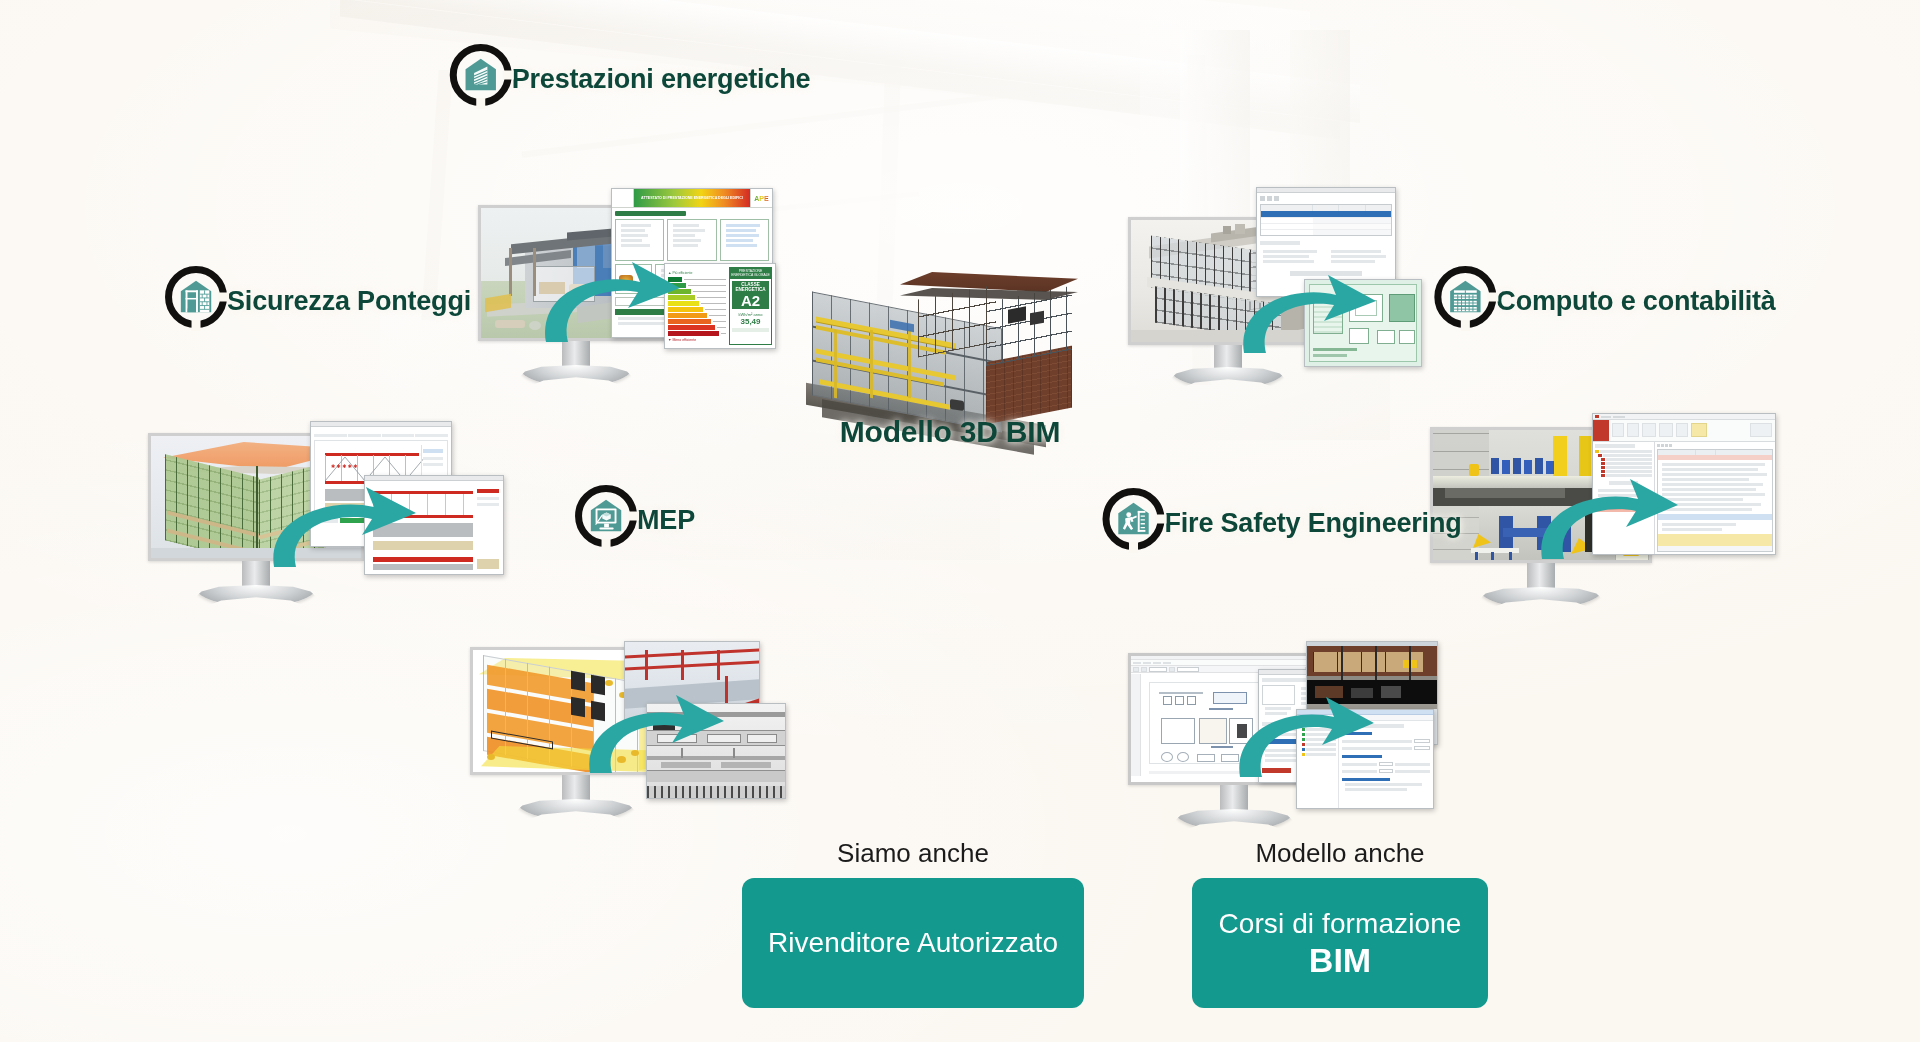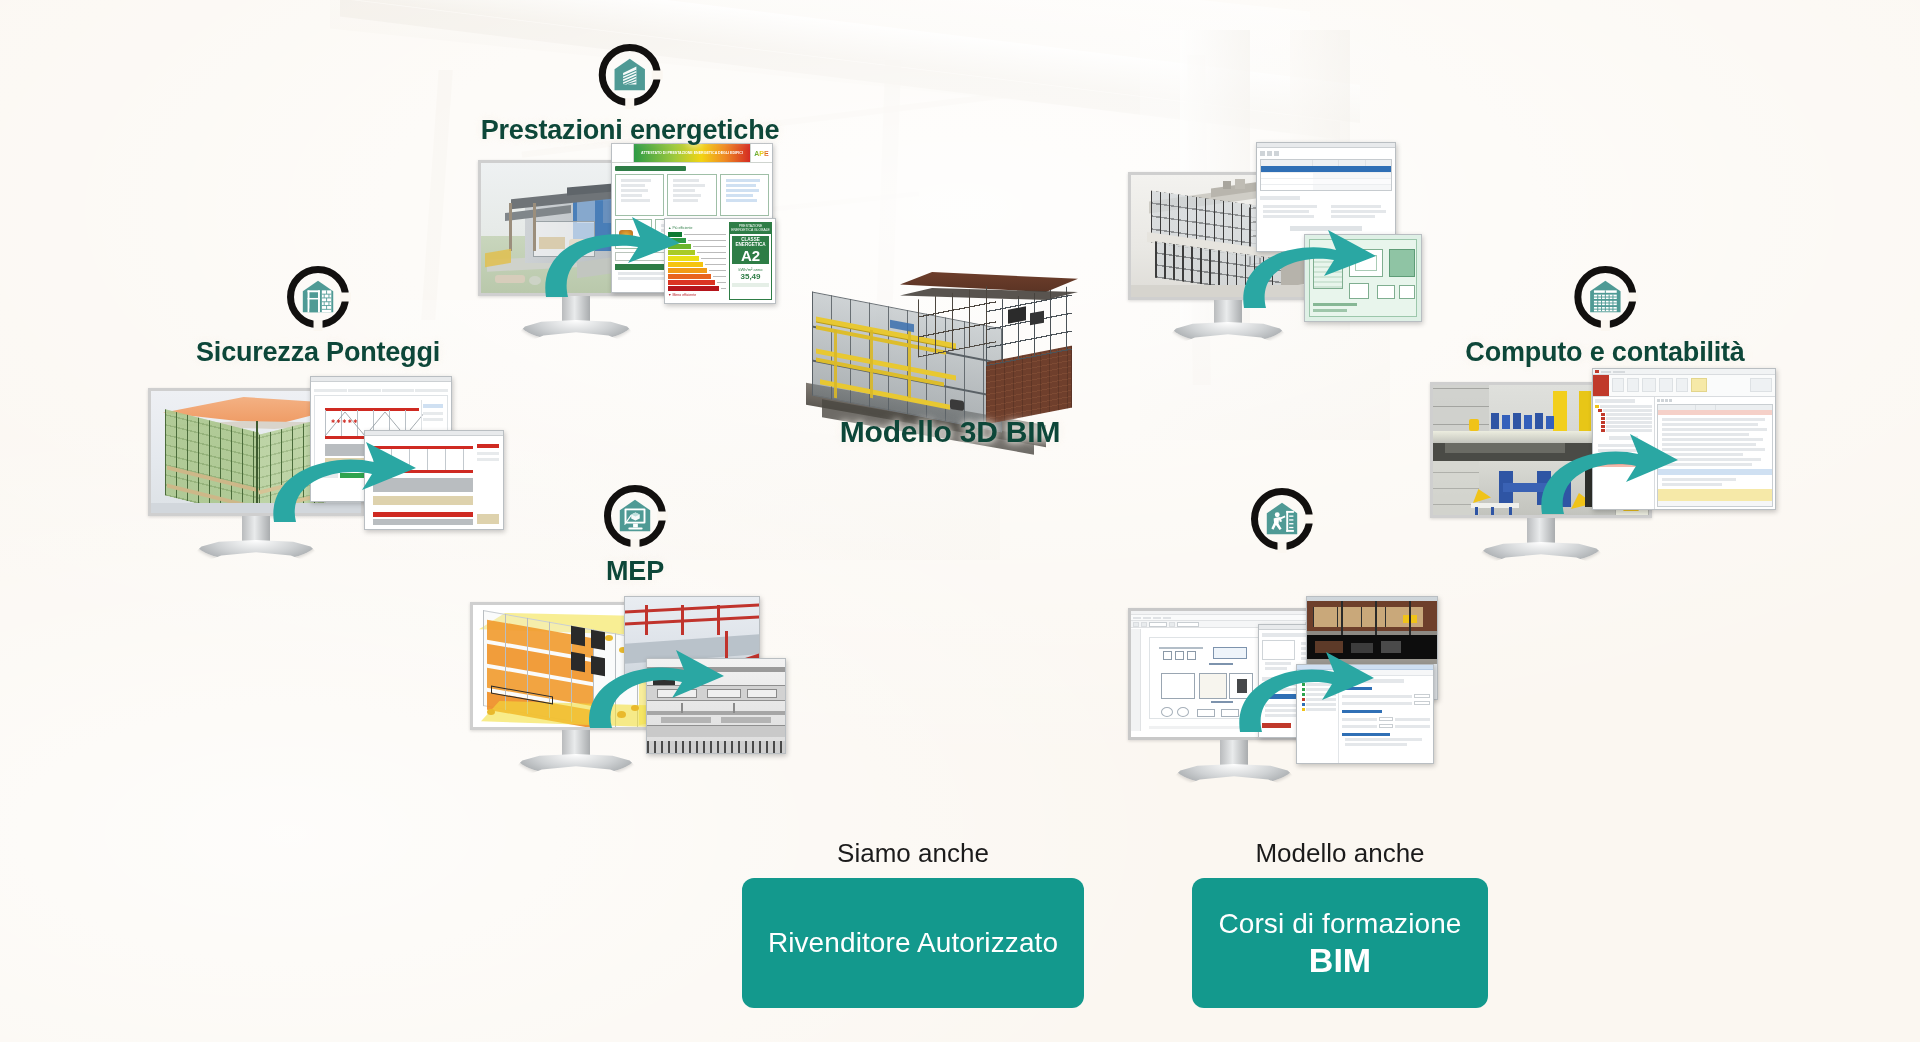--- a/index.html
+++ b/index.html
@@ -28,21 +28,21 @@
     opacity:.9;
   }
   .bg-wash{
     position:absolute;inset:0;
     background:
       radial-gradient(120% 90% at 50% 20%, rgba(255,255,255,.85) 0%, rgba(255,255,255,0) 60%),
       radial-gradient(80% 70% at 15% 80%, rgba(255,255,255,.7) 0%, rgba(255,255,255,0) 60%);
   }
 
   
-  .node{position:absolute;display:flex;flex-direction:column;align-items:center;text-align:center;}
+  .node{position:absolute;display:flex;align-items:center;text-align:center;}
   .ring{
     position:relative;width:62px;height:62px;border-radius:50%;
   }
   .ring .ringmask{
     position:absolute;inset:0;border-radius:50%;
     border:7px solid #12100f;
   }
   
   .ring .notch-r{
     position:absolute;right:-2px;top:50%;transform:translateY(-50%);
@@ -61,21 +61,21 @@
     color:#0d4739;
     font-weight:bold;
     font-size:27px;
     letter-spacing:-0.2px;
     white-space:nowrap;
     text-shadow:0 0 6px rgba(251,247,241,.9), 0 0 12px rgba(251,247,241,.8);
   }
   .caption.big{font-size:30px;}
 
   
-  .monitor{position:absolute;}
+  .monitor{position:absolute;margin-top:45px;}
   .screen{
     position:relative;
     background:#ffffff;
     border:3px solid #cfcfcf;
     overflow:hidden;
     box-shadow:0 1px 3px rgba(0,0,0,.14);
   }
   .neck{
     position:absolute;left:50%;transform:translateX(-50%);
     width:28px;
@@ -1098,20 +1098,21 @@
           </g>
           <g stroke="#ffffff" stroke-width="1.4">
             <line x1="27.5" y1="17" x2="32" y2="17"></line>
             <line x1="27.5" y1="21" x2="32" y2="21"></line>
             <line x1="27.5" y1="25" x2="32" y2="25"></line>
             <line x1="27.5" y1="29" x2="32" y2="29"></line>
           </g>
         </svg>
       </div>
     </div>
+    <div class="caption">Fire Safety Engineering</div>
   </div>
 
   <div class="badge-group" style="left:742px;top:838px;">
     <div class="badge-pre">Siamo anche</div>
     <div class="badge" style="width:342px;height:130px;padding:10px 18px;">
       <div class="badge-line1">Rivenditore Autorizzato</div>
     </div>
   </div>
 
   <div class="badge-group" style="left:1192px;top:838px;">

